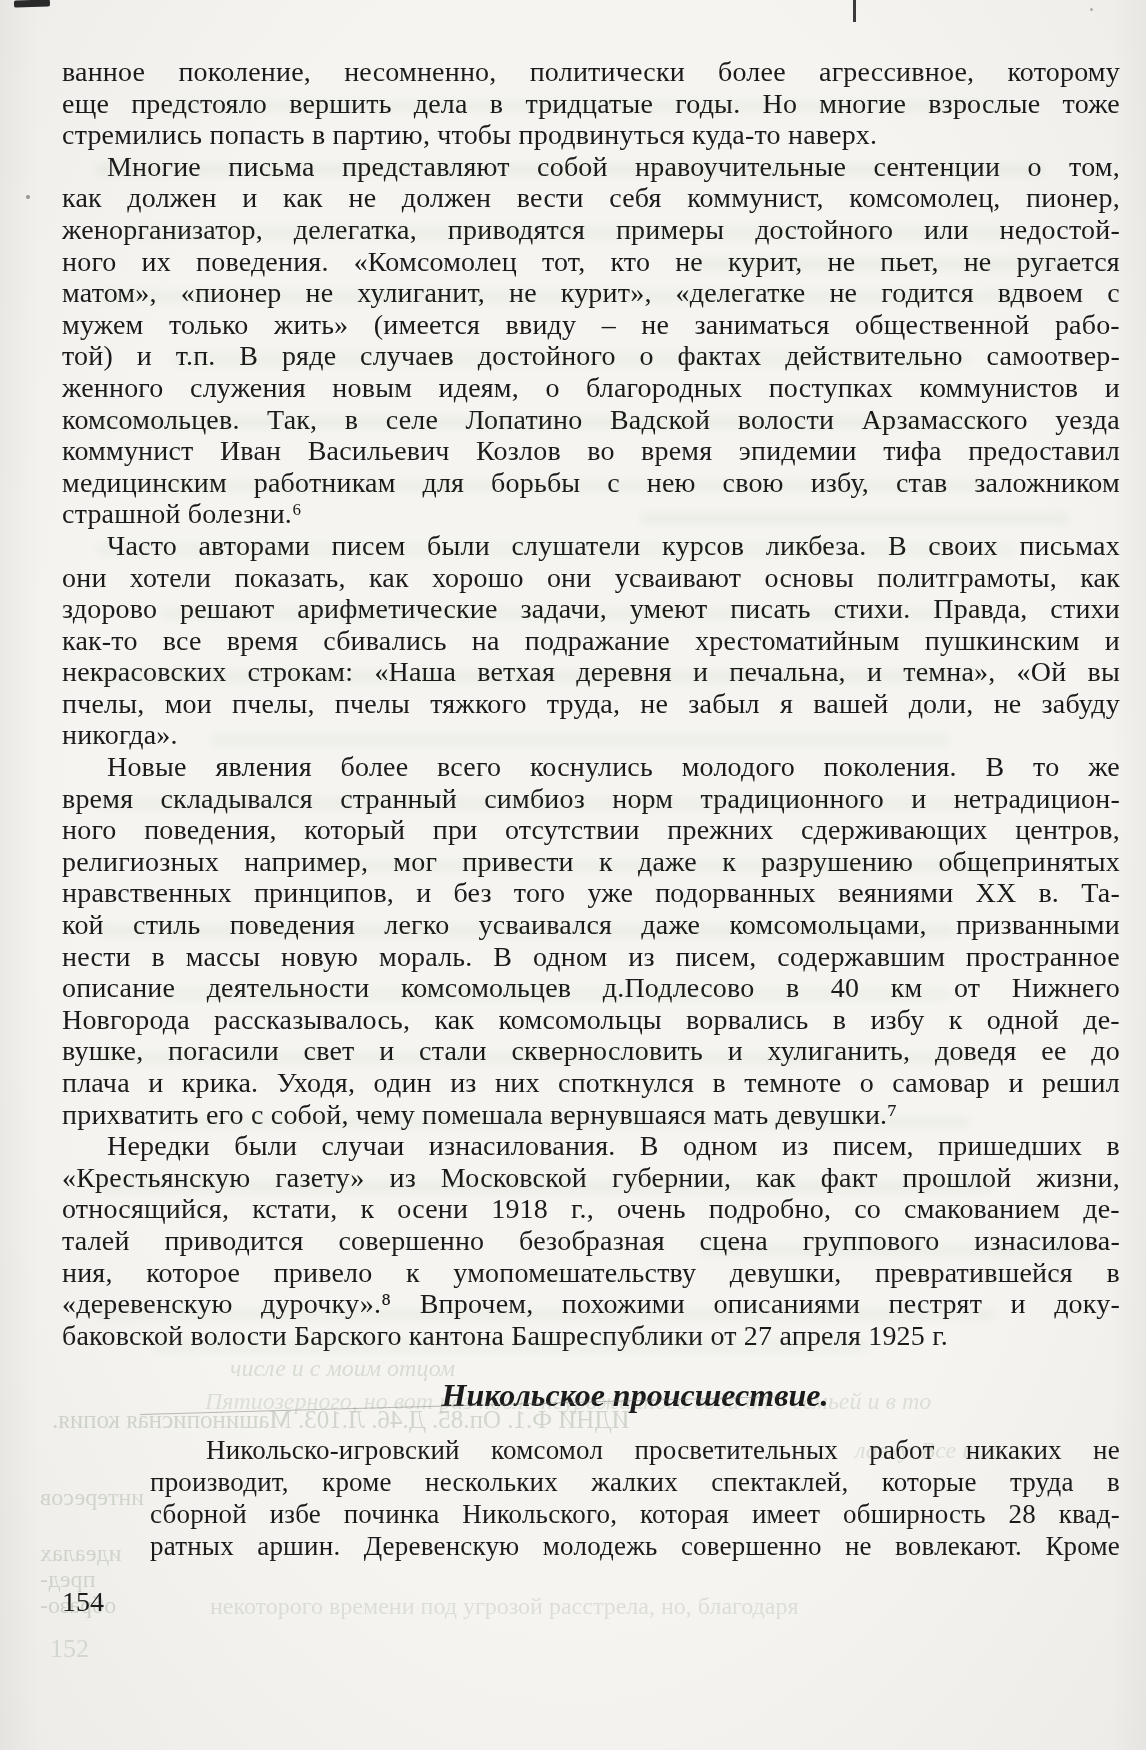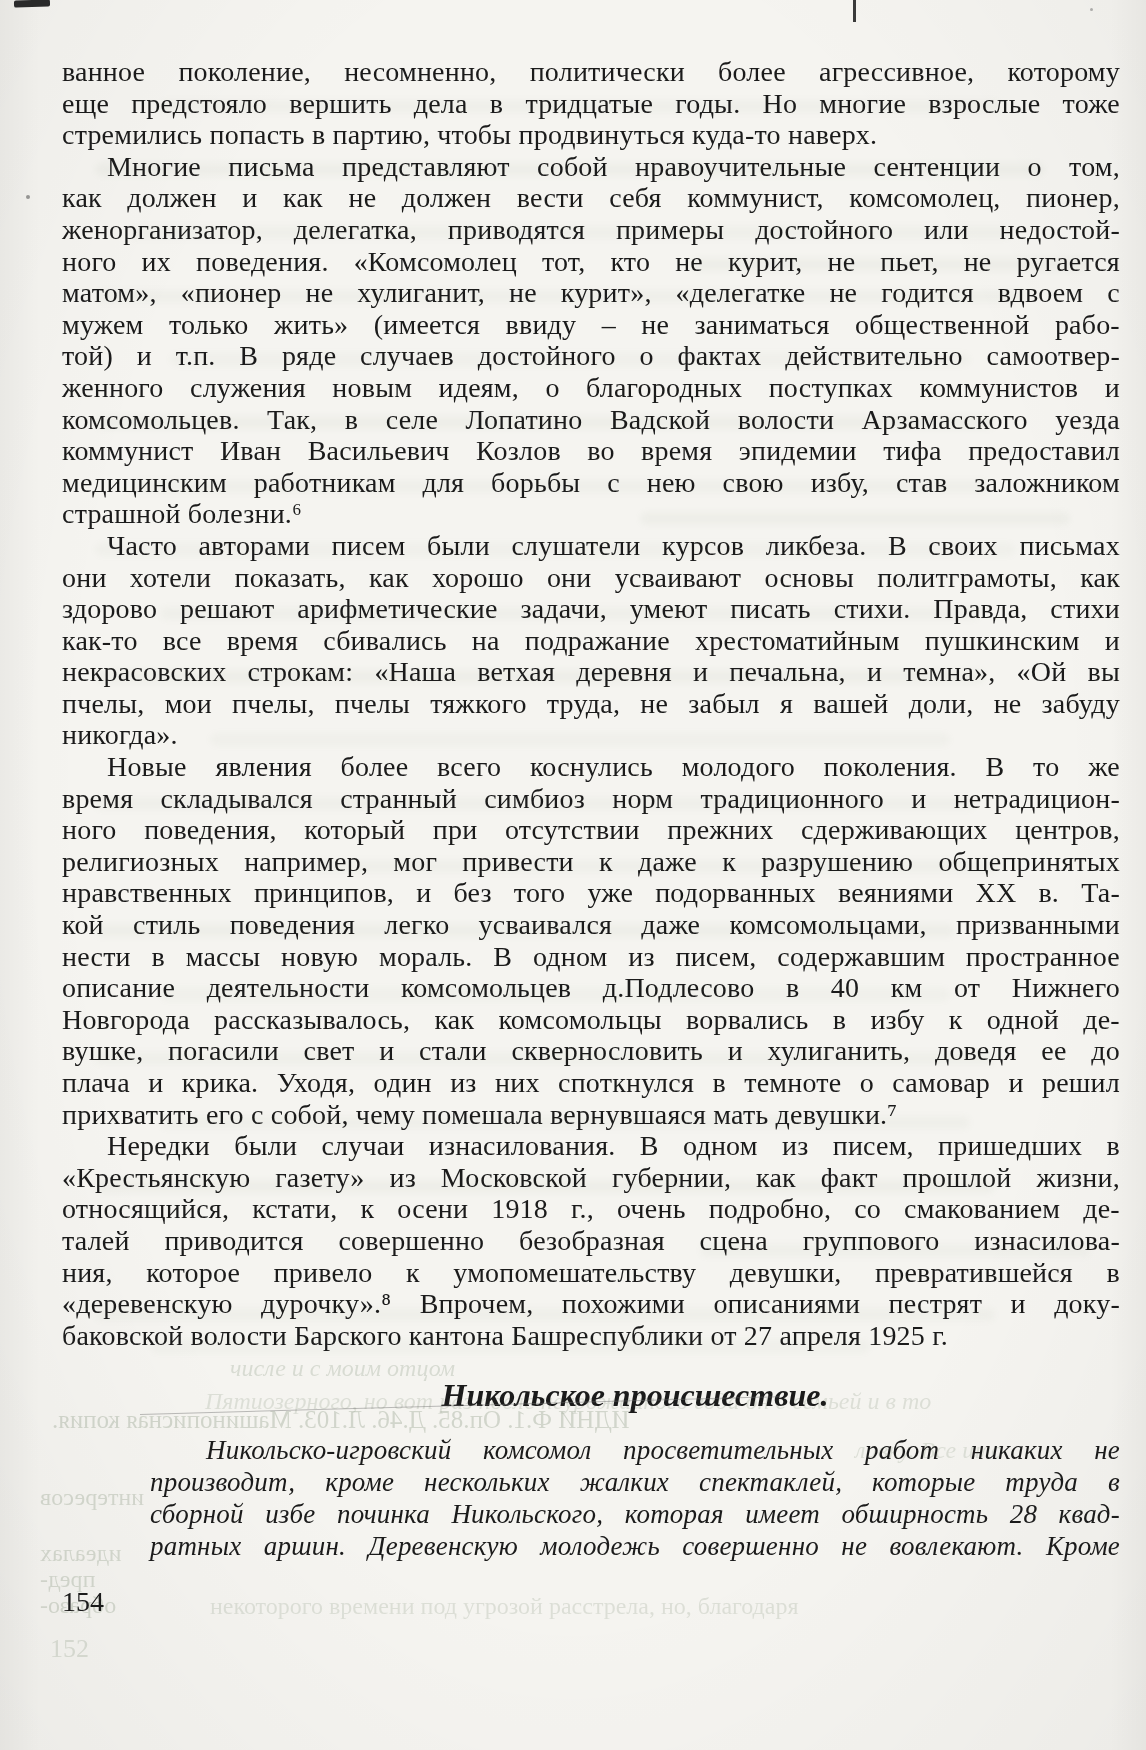--- a/index.html
+++ b/index.html
@@ -18,21 +18,21 @@
   .page::before{
     content:"";position:absolute;inset:0;pointer-events:none;
     background:linear-gradient(90deg, rgba(0,0,0,0.035) 0, rgba(0,0,0,0) 40px, rgba(0,0,0,0) 1110px, rgba(0,0,0,0.03) 1146px);
   }
   .text-area{position:absolute;left:62px;top:56px;width:1058px;z-index:3;}
   .line{
     font-size:28px;line-height:31.6px;height:31.6px;
     white-space:nowrap;letter-spacing:0.2px;
   }
   .line.just{display:flex;justify-content:space-between;}
-  #letter-text .line{font-style:italic;font-size:27px;line-height:32px;height:32px;}
+  #letter-text .line{font-size:27px;line-height:32px;height:32px;}
   .letter-wrap{margin-left:88px;width:970px;}
   .heading{
     font-style:italic;font-weight:bold;font-size:32px;
     line-height:34px;text-align:center;
     margin-top:27px;margin-bottom:22px;
   }
   .pagenum{position:absolute;left:62px;top:1586px;font-size:28px;z-index:3;}
   
   .ghost-layer{position:absolute;inset:0;z-index:1;pointer-events:none;}
   .ghost{

